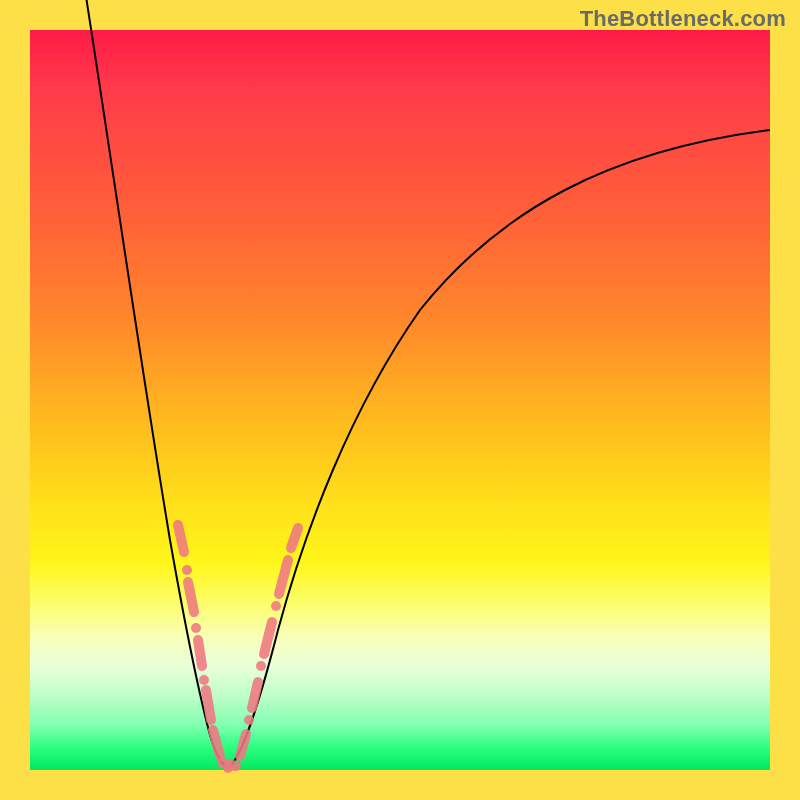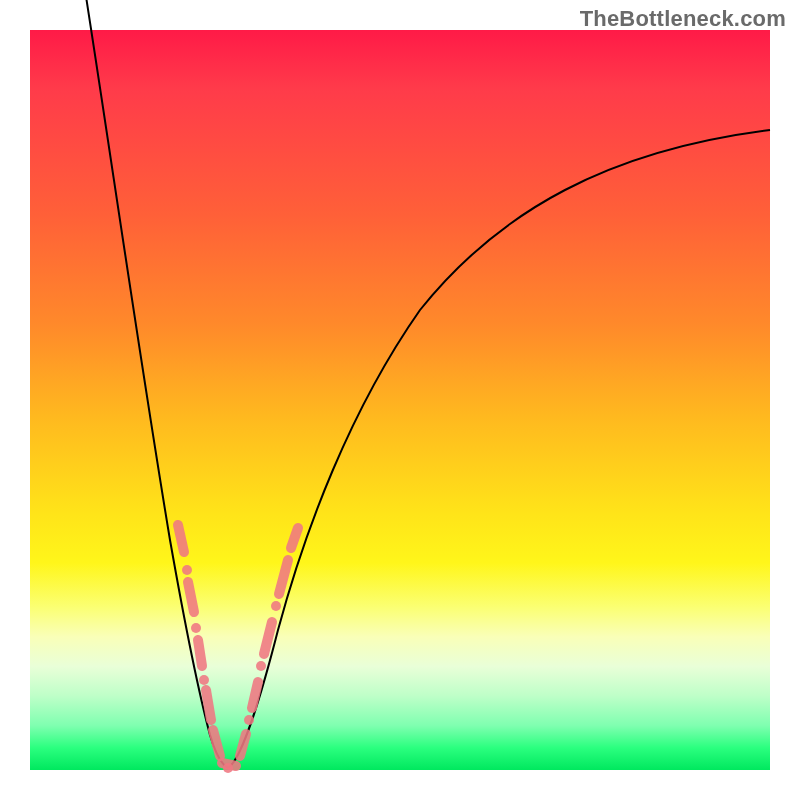--- a/index.html
+++ b/index.html
@@ -10,21 +10,21 @@
     background: #000;
     overflow: hidden;
     font-family: Arial, Helvetica, sans-serif;
   }
   .frame {
     position: absolute;
     top: 0;
     left: 0;
     width: 800px;
     height: 800px;
-    background: #ffffff;
+    background: #fde047;
   }
   .plot-area {
     position: absolute;
     top: 30px;
     left: 30px;
     width: 740px;
     height: 740px;
     
     background: linear-gradient(
       to bottom,

